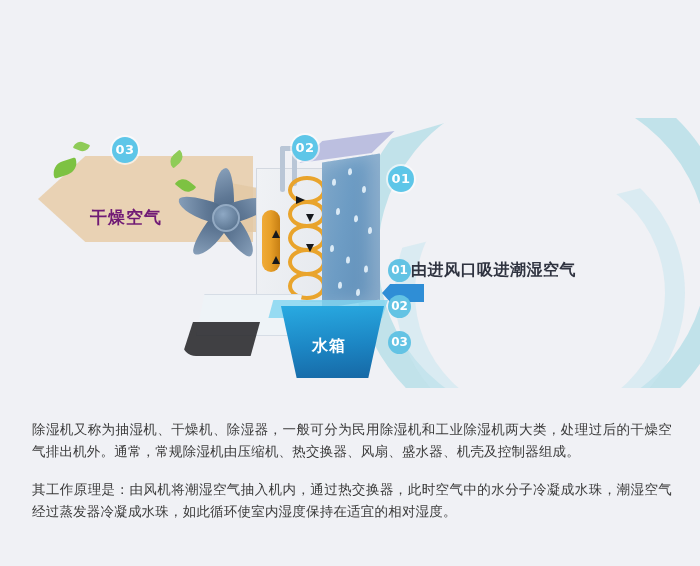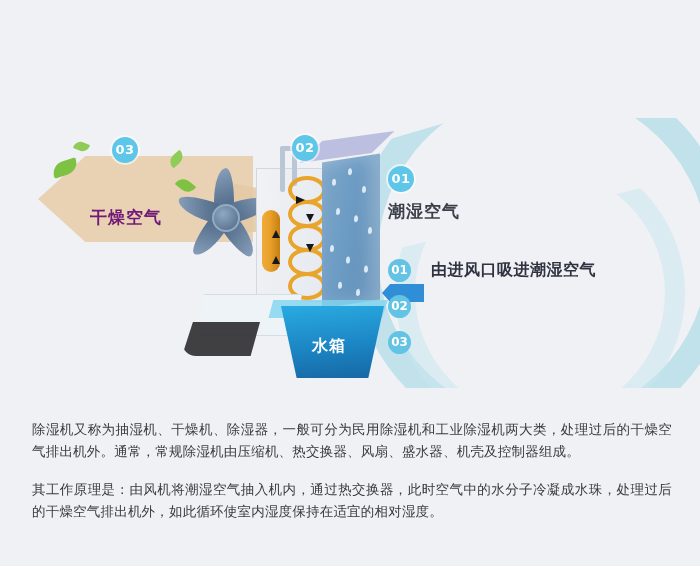--- a/index.html
+++ b/index.html
@@ -405,21 +405,21 @@
     border-radius: 50%;
     background: #63c3e4;
     color: #fff;
     font-size: 12px;
     font-weight: 700;
     line-height: 23px;
     text-align: center;
     flex: 0 0 auto;
   }
   .step-text {
-    margin-left: 20px;
+    margin-left: 0;
     font-size: 16px;
     font-weight: 700;
     color: #2f3340;
     letter-spacing: .5px;
     white-space: nowrap;
   }
 
   
   .watermark {
     position: absolute;
@@ -529,35 +529,34 @@
     <div class="tray"></div>
     <div class="base-dark"></div>
     <div class="tank-lip"></div>
     <div class="tank"></div>
     <div class="tank-label">水箱</div>
 
     <div class="badge badge-03">03</div>
     <div class="badge badge-02">02</div>
     <div class="badge badge-01">01</div>
 
-    <div class="humid-label">潮湿空气</div>
   </div>
 
   <div class="steps">
     <div class="step">
       <span class="step-badge">01</span>
       <span class="step-text">由进风口吸进潮湿空气</span>
     </div>
     <div class="step">
       <span class="step-badge">02</span>
     </div>
     <div class="step">
       <span class="step-badge">03</span>
     </div>
   </div>
 
 
   <div class="copy">
     <p class="para">除湿机又称为抽湿机、干燥机、除湿器，一般可分为民用除湿机和工业除湿机两大类，处理过后的干燥空气排出机外。通常，常规除湿机由压缩机、热交换器、风扇、盛水器、机壳及控制器组成。</p>
-    <p class="para">其工作原理是：由风机将潮湿空气抽入机内，通过热交换器，此时空气中的水分子冷凝成水珠，处理过后的干燥空气排出机外，如此循环使室内湿度保持在适宜的相对湿度。</p>
+    <p class="para">其工作原理是：由风机将潮湿空气抽入机内，通过热交换器，此时空气中的水分子冷凝成水珠，潮湿空气经过蒸发器冷凝成水珠，如此循环使室内湿度保持在适宜的相对湿度。</p>
   </div>
 
 </div>
 
 </body></html>

